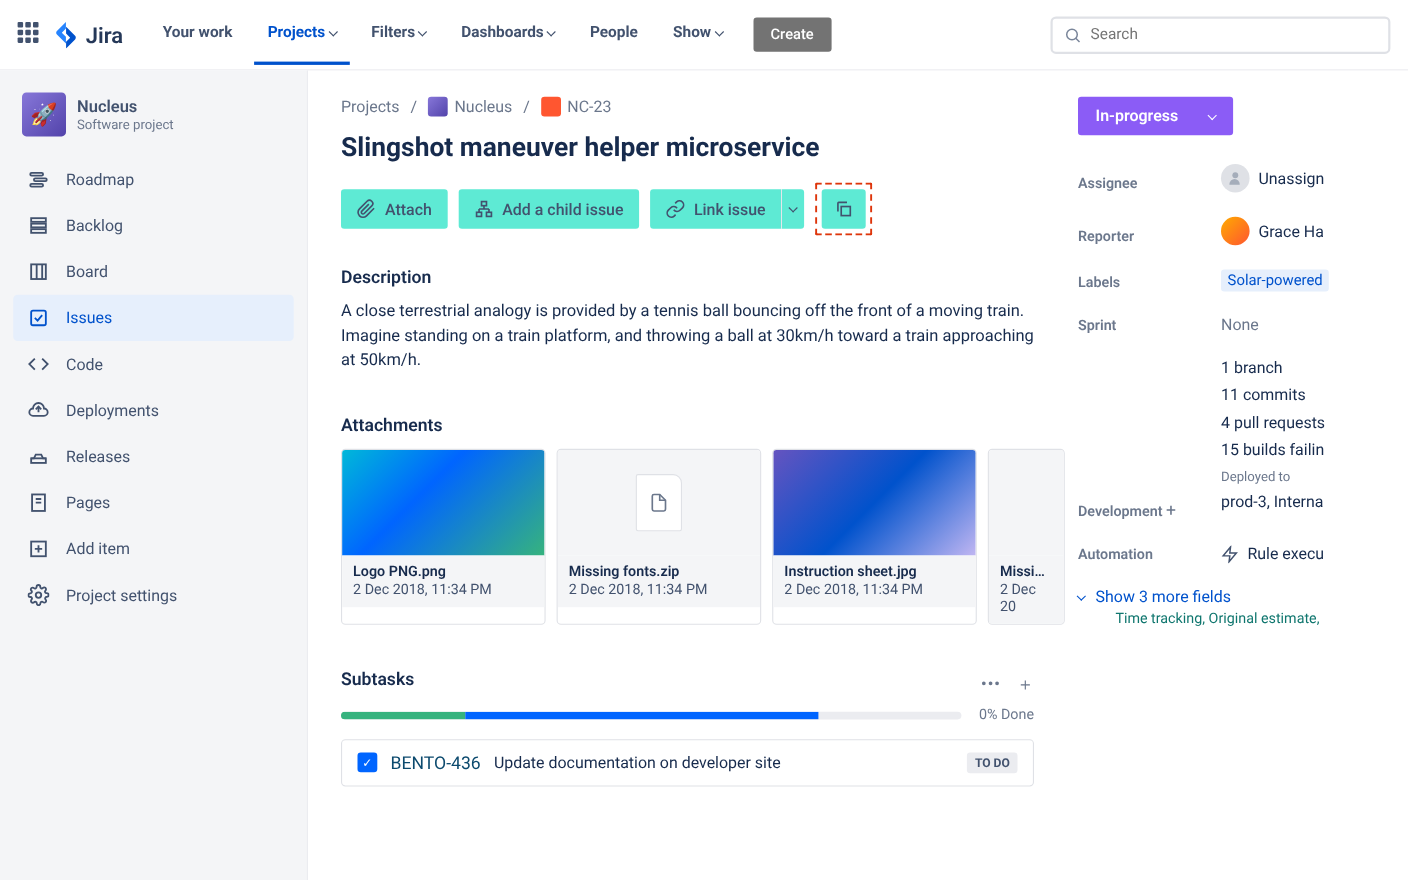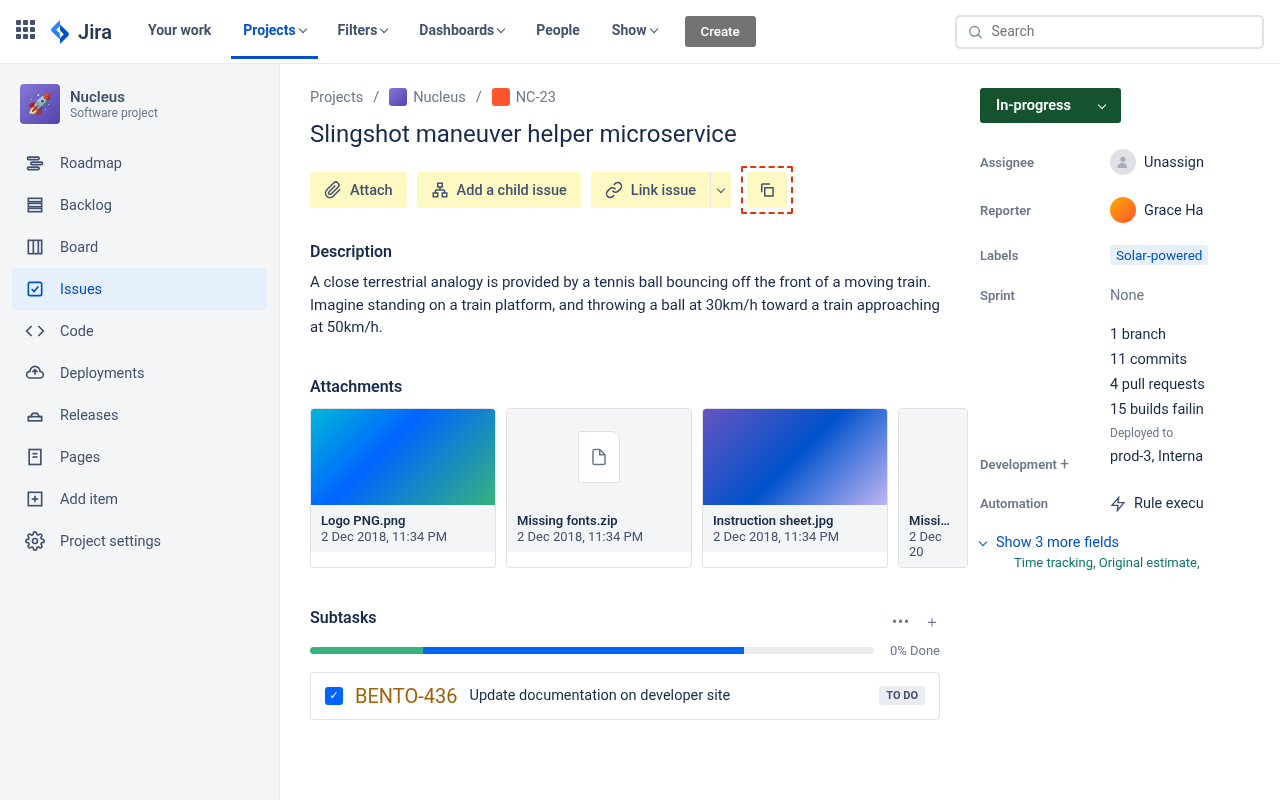--- a/index.html
+++ b/index.html
@@ -26,23 +26,23 @@
 .side-item.active{background:#e6effc;color:#0052cc}
 .side-item .ico{width:22px;height:22px;display:flex;align-items:center;justify-content:center}
 .main{flex:1;display:flex;overflow:hidden}
 .content{flex:1;padding:24px 30px;overflow-y:auto}
 .breadcrumb{display:flex;align-items:center;gap:10px;color:#6b778c;font-size:14.5px;margin-bottom:14px}
 .breadcrumb .sep{color:#6b778c}
 .bc-item{display:flex;align-items:center;gap:6px;cursor:pointer}
 .bc-icon{width:18px;height:18px;border-radius:3px;display:inline-block}
 .bc-icon.nucleus{background:linear-gradient(135deg,#8777d9,#5243aa)}
 .bc-icon.issue{background:#ff5630}
-.issue-title{font-size:24px;font-weight:400;color:#172b4d;margin-bottom:18px}
+.issue-title{font-size:24px;font-weight:700;color:#172b4d;margin-bottom:18px}
 .action-row{display:flex;gap:10px;align-items:center;margin-bottom:28px}
-.action-btn{background:#fef9c3;border:none;padding:9px 14px;border-radius:3px;display:flex;align-items:center;gap:8px;color:#42526e;font-weight:500;cursor:pointer;font-size:14.5px}
+.action-btn{background:#5eead4;border:none;padding:9px 14px;border-radius:3px;display:flex;align-items:center;gap:8px;color:#42526e;font-weight:500;cursor:pointer;font-size:14.5px}
 .action-btn.icon-only{padding:9px 11px}
 .link-drop{display:flex}
 .link-drop .action-btn:first-child{border-radius:3px 0 0 3px}
 .link-drop .action-btn:last-child{border-radius:0 3px 3px 0;border-left:1px solid #e4e6ea;padding:9px 7px}
 .highlight-box{border:2px dashed #de350b;padding:4px;border-radius:2px}
 h3{font-size:16px;font-weight:600;color:#172b4d;margin-bottom:10px}
 .desc-text{line-height:1.5;color:#172b4d;font-size:15px;margin-bottom:38px}
 .attachments{display:flex;gap:10px;margin-bottom:40px;margin-top:12px}
 .attach-card{width:186px;border:1px solid #dfe1e6;border-radius:4px;overflow:hidden;flex-shrink:0}
 .attach-thumb{height:96px;background:#f4f5f7;display:flex;align-items:center;justify-content:center}
@@ -53,27 +53,27 @@
 .attach-date{font-size:13px;color:#42526e;margin-top:1px}
 .subtasks-header{display:flex;align-items:center;justify-content:space-between;margin-bottom:6px}
 .subtasks-actions{display:flex;align-items:center;gap:14px;color:#6b778c}
 .progress-row{display:flex;align-items:center;gap:16px;margin-bottom:14px}
 .progress-bar{flex:1;height:7px;background:#ebecf0;border-radius:4px;overflow:hidden;display:flex}
 .progress-green{background:#36b37e;width:20%}
 .progress-blue{background:#0065ff;width:57%}
 .progress-label{font-size:13px;color:#6b778c}
 .subtask-row{border:1px solid #dfe1e6;border-radius:4px;padding:11px 14px;display:flex;align-items:center;gap:12px;margin-bottom:10px}
 .checkbox{width:18px;height:18px;background:#0065ff;border-radius:3px;display:flex;align-items:center;justify-content:center;color:#fff;font-size:11px}
-.subtask-key{color:#a16207;font-size:20px}
+.subtask-key{color:#0c4a6e;font-size:16px}
 .subtask-title{color:#172b4d;font-size:14.5px}
 .status-badge{background:#ebecf0;color:#42526e;padding:3px 7px;border-radius:3px;font-size:11px;font-weight:700;margin-left:auto}
 .right-panel{width:310px;padding:24px 0 24px 10px;flex-shrink:0}
-.status-btn{background:#14532d;color:#fff;padding:9px 16px;border-radius:3px;border:none;font-weight:600;display:flex;align-items:center;gap:28px;cursor:pointer;margin-bottom:26px;font-size:14.5px}
+.status-btn{background:#8b5cf6;color:#fff;padding:9px 16px;border-radius:3px;border:none;font-weight:600;display:flex;align-items:center;gap:28px;cursor:pointer;margin-bottom:26px;font-size:14.5px}
 .status-btn .chevron{border-color:#fff}
-.field-row{display:flex;align-items:center;margin-bottom:22px;font-size:14.5px}
+.field-row{display:flex;align-items:flex-end;margin-bottom:22px;font-size:14.5px}
 .field-label{width:130px;color:#6b778c;font-weight:600;font-size:13px}
 .field-value{display:flex;align-items:center;gap:8px;color:#172b4d}
 .avatar{width:26px;height:26px;border-radius:50%;background:#dfe1e6;display:flex;align-items:center;justify-content:center}
 .avatar.grace{background:linear-gradient(135deg,#ffab00,#ff5630)}
 .label-tag{background:#e6effc;color:#0052cc;padding:2px 6px;border-radius:3px;font-size:13.5px}
 .dev-list{color:#172b4d;font-size:14.5px}
 .dev-list div{margin-bottom:8px}
 .dev-deployed{font-size:12px;color:#6b778c;margin-top:3px}
 .show-more{display:flex;align-items:center;gap:10px;color:#0052cc;cursor:pointer;margin-top:16px;font-size:14.5px}
 .show-more-sub{color:#0f766e;font-size:13px;margin-left:34px;margin-top:4px}

